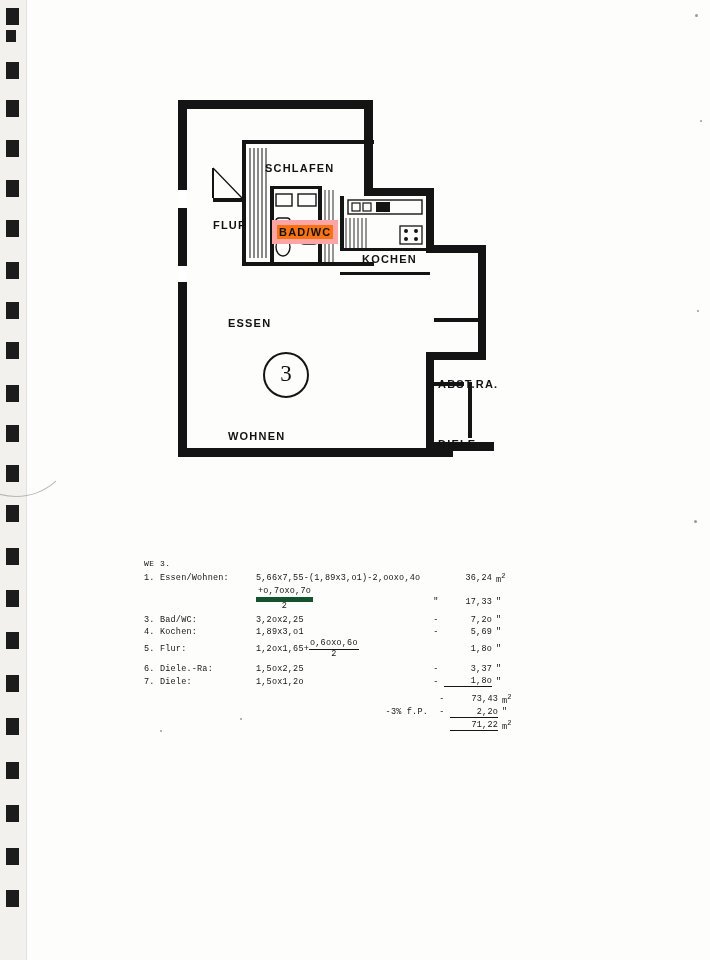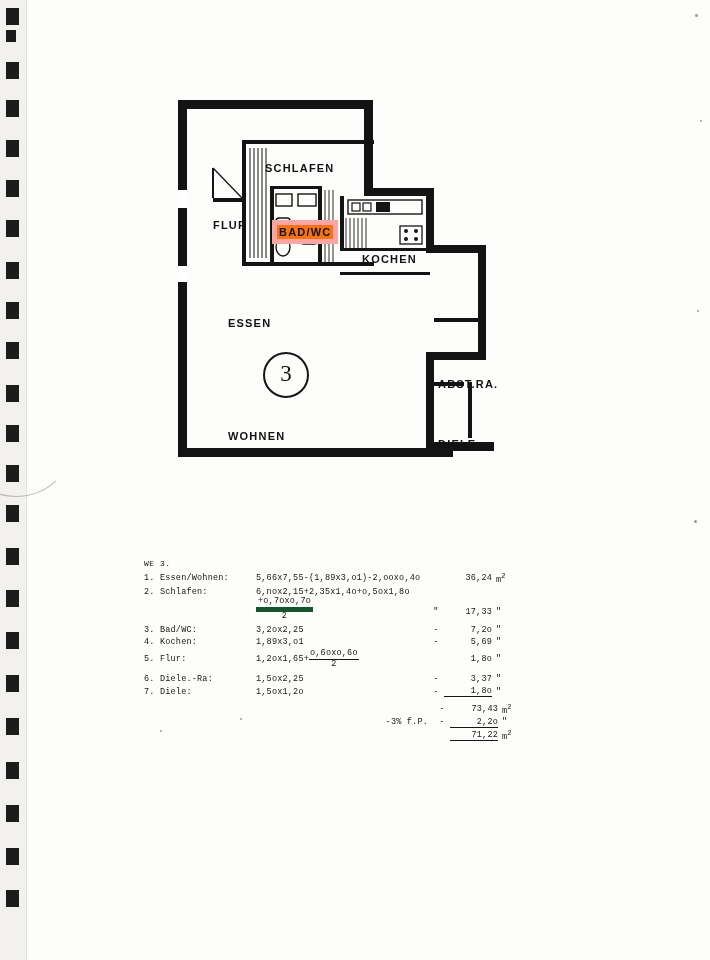--- a/index.html
+++ b/index.html
@@ -292,30 +292,20 @@
         <span>Essen/Wohnen:</span>
       </div>
       <div class="c-formula">5,66x7,55-(1,89x3,o1)-2,ooxo,4o</div>
       <div class="c-dots"></div>
       <div class="c-val">36,24</div>
       <div class="c-unit">
         <span>m</span><span class="sup">2</span>
       </div>
     </div>
 
-    <div class="row" style="margin-bottom:0;">
-      <div class="c-name">
-        <span>2.</span>
-        <span>Schlafen:</span>
-      </div>
-      <div class="c-formula">6,nox2,15+2,35x1,4o+o,5ox1,8o</div>
-      <div class="c-dots"></div>
-      <div class="c-val"></div>
-      <div class="c-unit"></div>
-    </div>
     <div class="row">
       <div class="c-name"></div>
       <div class="c-formula">
         <span class="frac">
           <span class="num">+o,7oxo,7o</span>
           <span class="den">2</span>
         </span>
       </div>
       <div class="c-dots" style="padding-top:6px;">"</div>
       <div class="c-val" style="padding-top:6px;">17,33</div>

